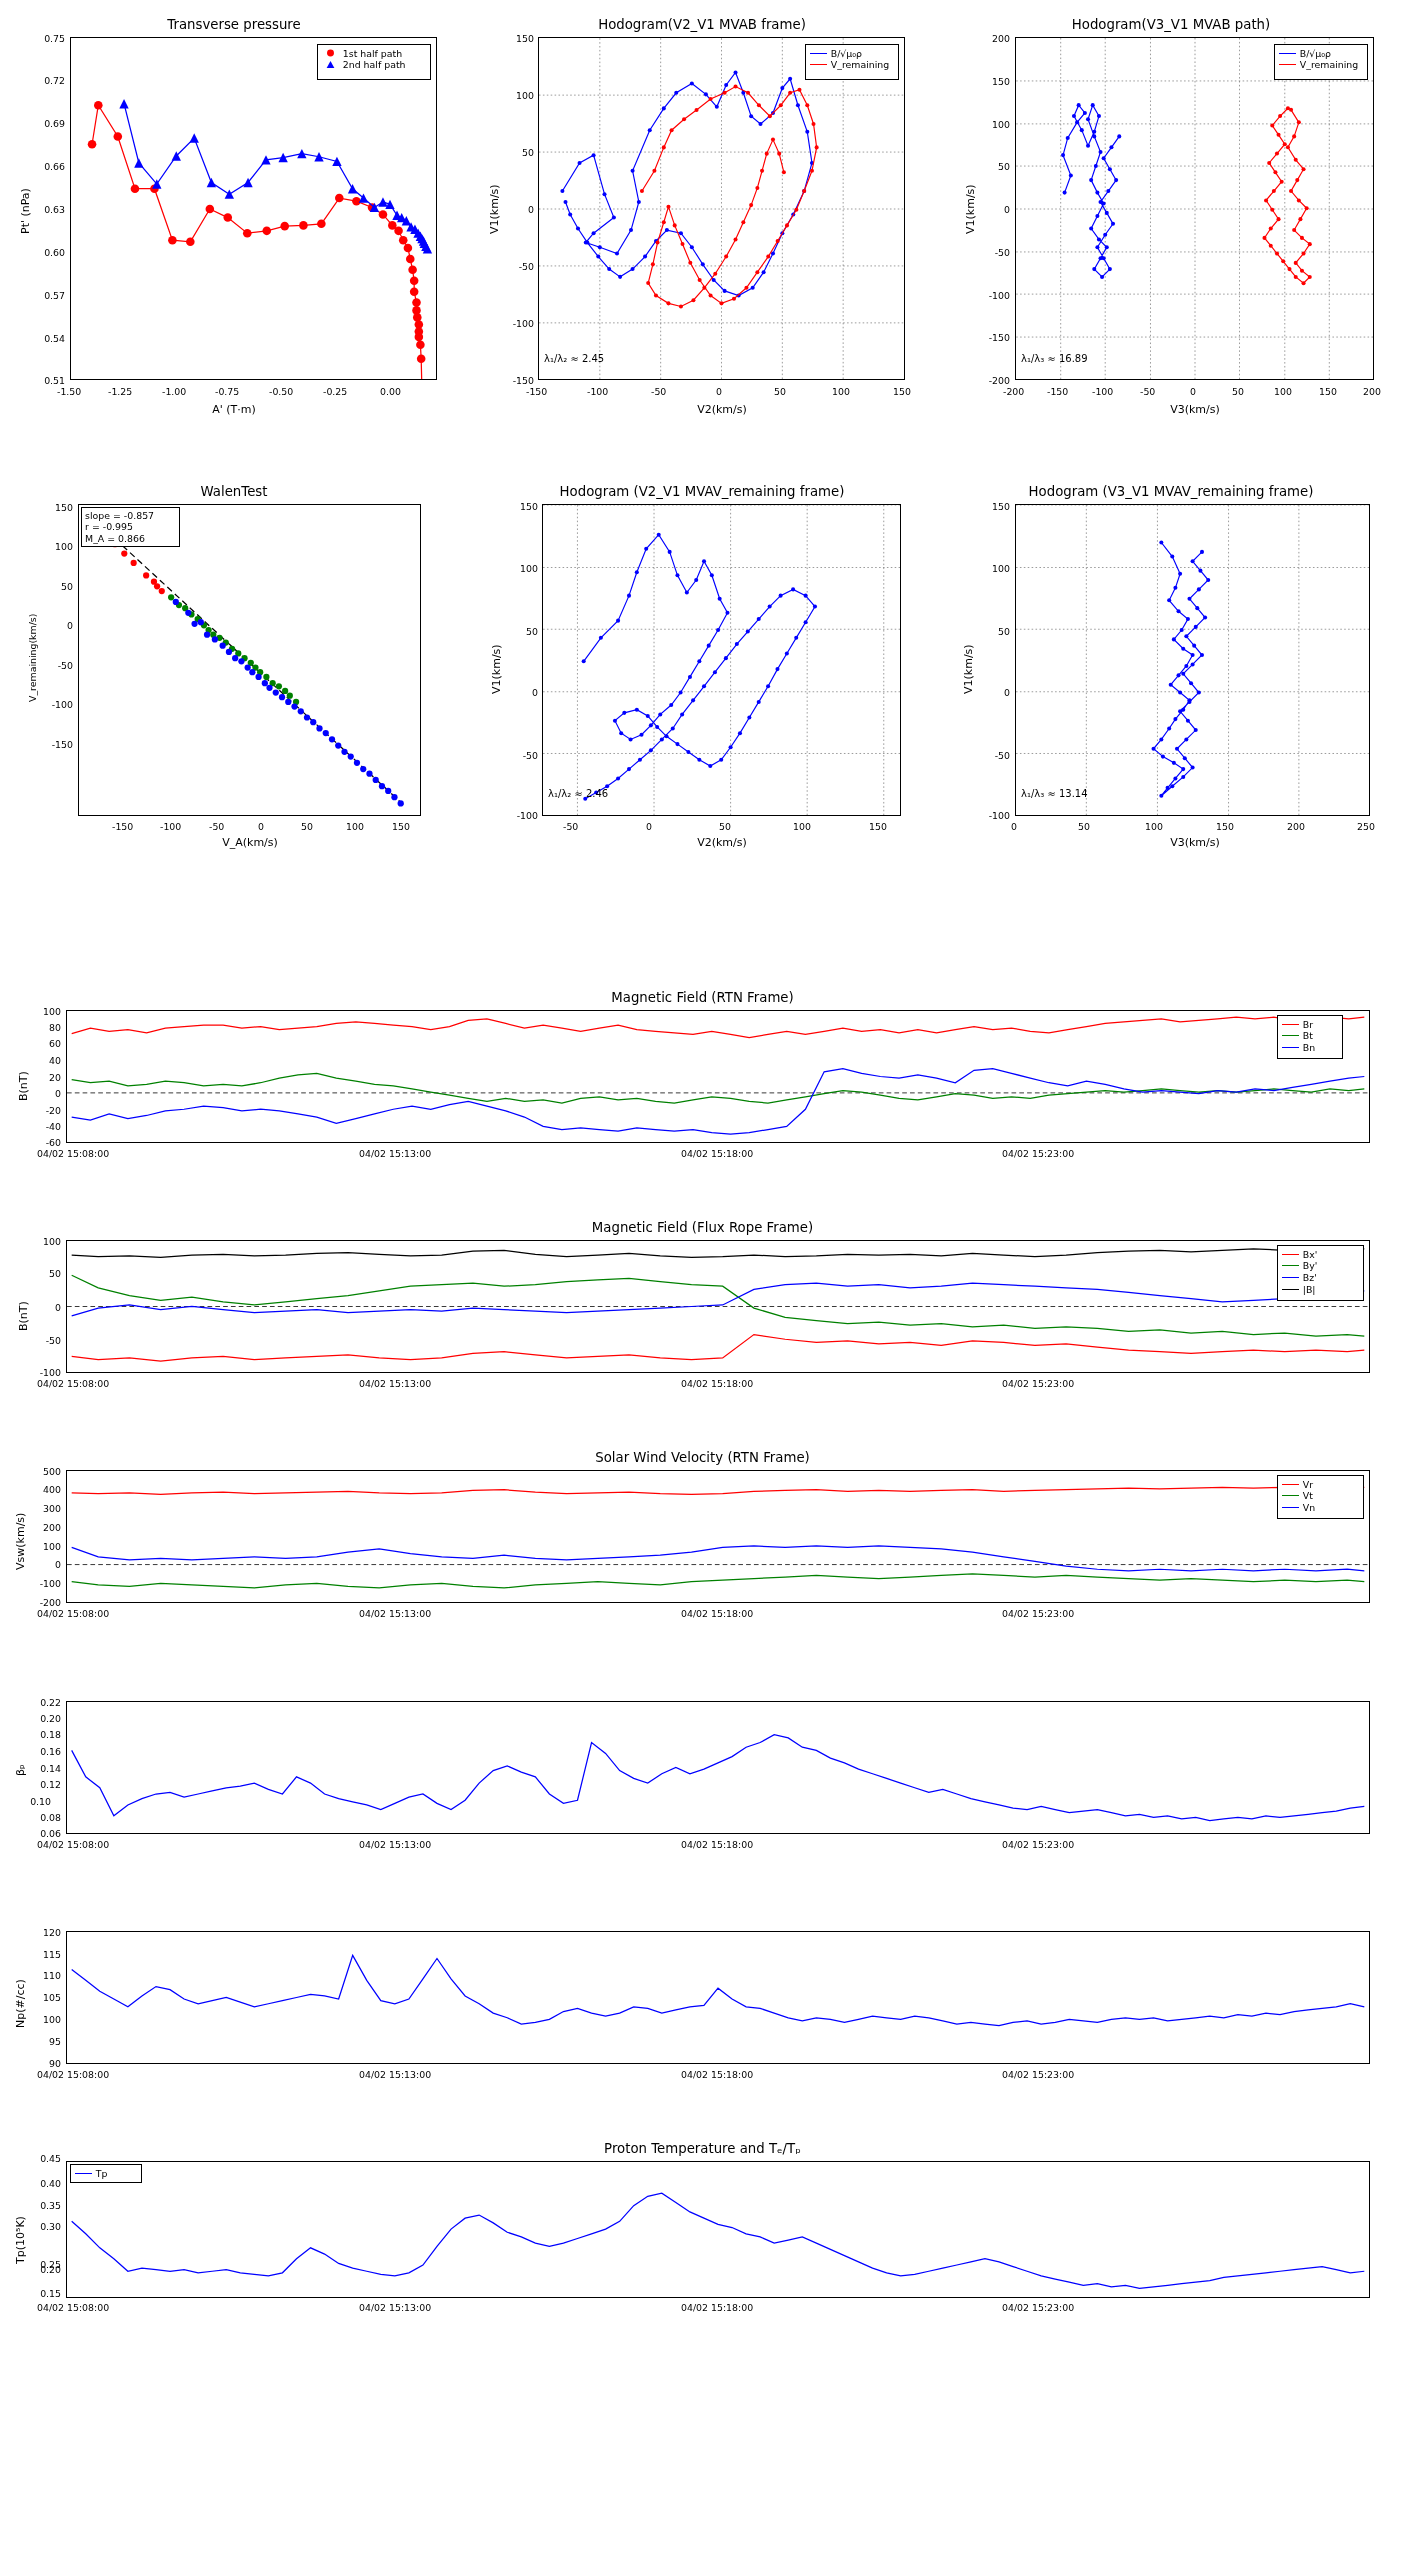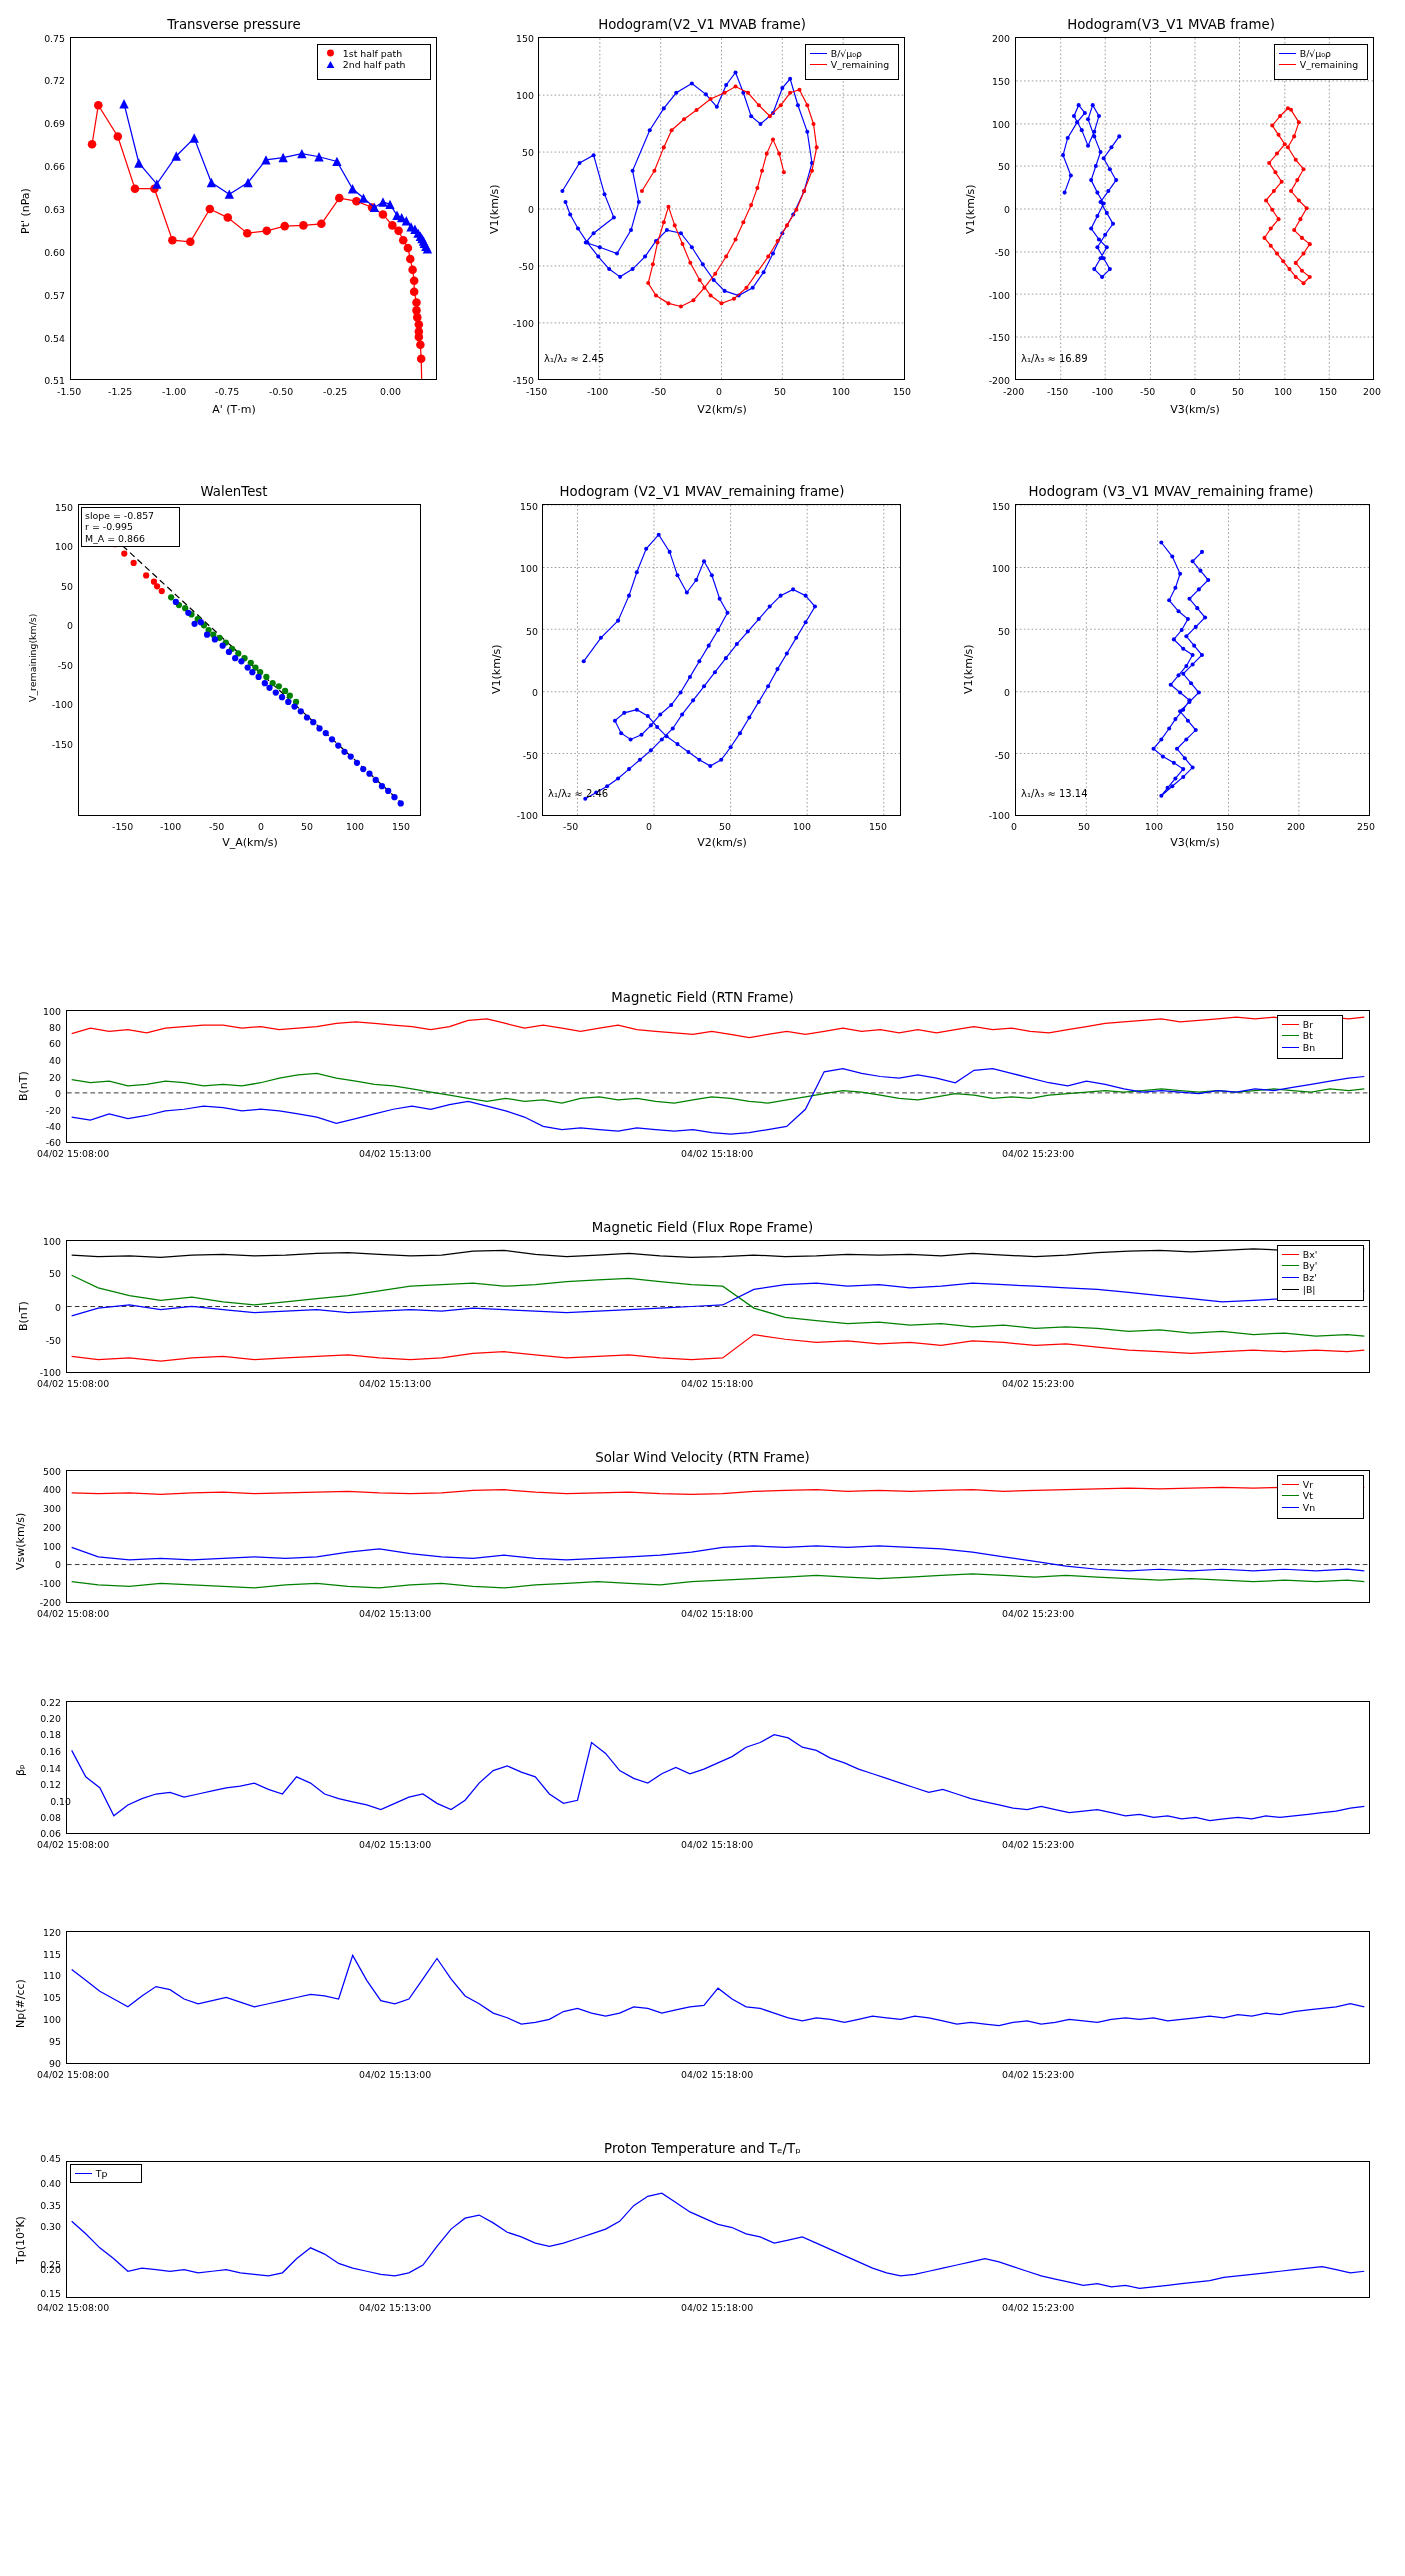--- a/index.html
+++ b/index.html
@@ -300,21 +300,21 @@
   <div class="tick" style="left:248px;top:386px;">0</div>
   <div class="tick" style="left:306px;top:386px;">50</div>
   <div class="tick" style="left:364px;top:386px;">100</div>
   <div class="tick" style="left:425px;top:386px;">150</div>
   <div class="xlabel" style="left:254px;top:403px;transform:translateX(-50%);">V2(km/s)</div>
   <div class="ylabel" style="left:20px;top:234px;transform:rotate(-90deg);">V1(km/s)</div>
   <div class="annot" style="left:76px;top:353px;">λ₁/λ₂ ≈ 2.45</div>
 </div>
 
 <div class="panel" style="left:937px;top:0px;width:468px;height:453px;">
-  <div class="title" style="left:0;top:17px;">Hodogram(V3_V1 MVAB frame)</div>
+  <div class="title" style="left:0;top:17px;">Hodogram(V3_V1 MVAB path)</div>
   <div class="plotbox" style="left:78px;top:37px;width:359px;height:343px;">
     <svg width="358" height="342" viewBox="0 0 458 438">
       <g>
         <line class="gridline" x1="57" y1="0" x2="57" y2="438"></line>
         <line class="gridline" x1="114" y1="0" x2="114" y2="438"></line>
         <line class="gridline" x1="172" y1="0" x2="172" y2="438"></line>
         <line class="gridline" x1="229" y1="0" x2="229" y2="438"></line>
         <line class="gridline" x1="286" y1="0" x2="286" y2="438"></line>
         <line class="gridline" x1="344" y1="0" x2="344" y2="438"></line>
         <line class="gridline" x1="401" y1="0" x2="401" y2="438"></line>
@@ -870,21 +870,21 @@
     <svg width="1302" height="131" viewBox="0 0 1668 168" preserveAspectRatio="none">
       <polyline fill="none" stroke="#0000ff" stroke-width="1.6" points="6,62 24,96 42,110 60,146 78,132 96,124 114,118 132,116 150,122 168,118 186,114 204,110 222,108 240,104 258,112 276,118 294,96 312,104 330,118 348,124 366,128 384,132 402,138 420,130 438,122 456,118 474,130 492,138 510,126 528,104 546,88 564,82 582,90 600,96 618,118 636,130 654,126 672,52 690,66 708,88 726,98 744,104 762,92 780,84 798,92 816,86 834,78 852,70 870,58 888,52 906,42 924,46 942,58 960,62 978,72 996,78 1014,86 1032,92 1050,98 1068,104 1086,110 1104,116 1122,112 1140,118 1158,124 1176,128 1194,132 1212,136 1230,138 1248,134 1266,138 1284,142 1302,140 1320,138 1338,142 1356,146 1374,144 1392,148 1410,146 1428,150 1446,148 1464,152 1482,150 1500,148 1518,150 1536,146 1554,148 1572,146 1590,144 1608,142 1626,140 1644,136 1662,134"></polyline>
     </svg>
   </div>
   <div class="tickr" style="left:22px;top:30px;width:39px;">0.22</div>
   <div class="tickr" style="left:22px;top:46px;width:39px;">0.20</div>
   <div class="tickr" style="left:22px;top:62px;width:39px;">0.18</div>
   <div class="tickr" style="left:22px;top:79px;width:39px;">0.16</div>
   <div class="tickr" style="left:22px;top:96px;width:39px;">0.14</div>
   <div class="tickr" style="left:22px;top:112px;width:39px;">0.12</div>
-  <div class="tickr" style="left:32px;top:129px;width:39px;">0.10</div>
+  <div class="tickr" style="left:12px;top:129px;width:39px;">0.10</div>
   <div class="tickr" style="left:22px;top:145px;width:39px;">0.08</div>
   <div class="tickr" style="left:22px;top:161px;width:39px;">0.06</div>
   <div class="ylabel" style="left:14px;top:109px;transform:rotate(-90deg);">βₚ</div>
   <div class="tick" style="left:37px;top:172px;">04/02 15:08:00</div>
   <div class="tick" style="left:359px;top:172px;">04/02 15:13:00</div>
   <div class="tick" style="left:681px;top:172px;">04/02 15:18:00</div>
   <div class="tick" style="left:1002px;top:172px;">04/02 15:23:00</div>
 </div>
 
 <div class="panel" style="left:0px;top:1897px;width:1405px;height:203px;">

